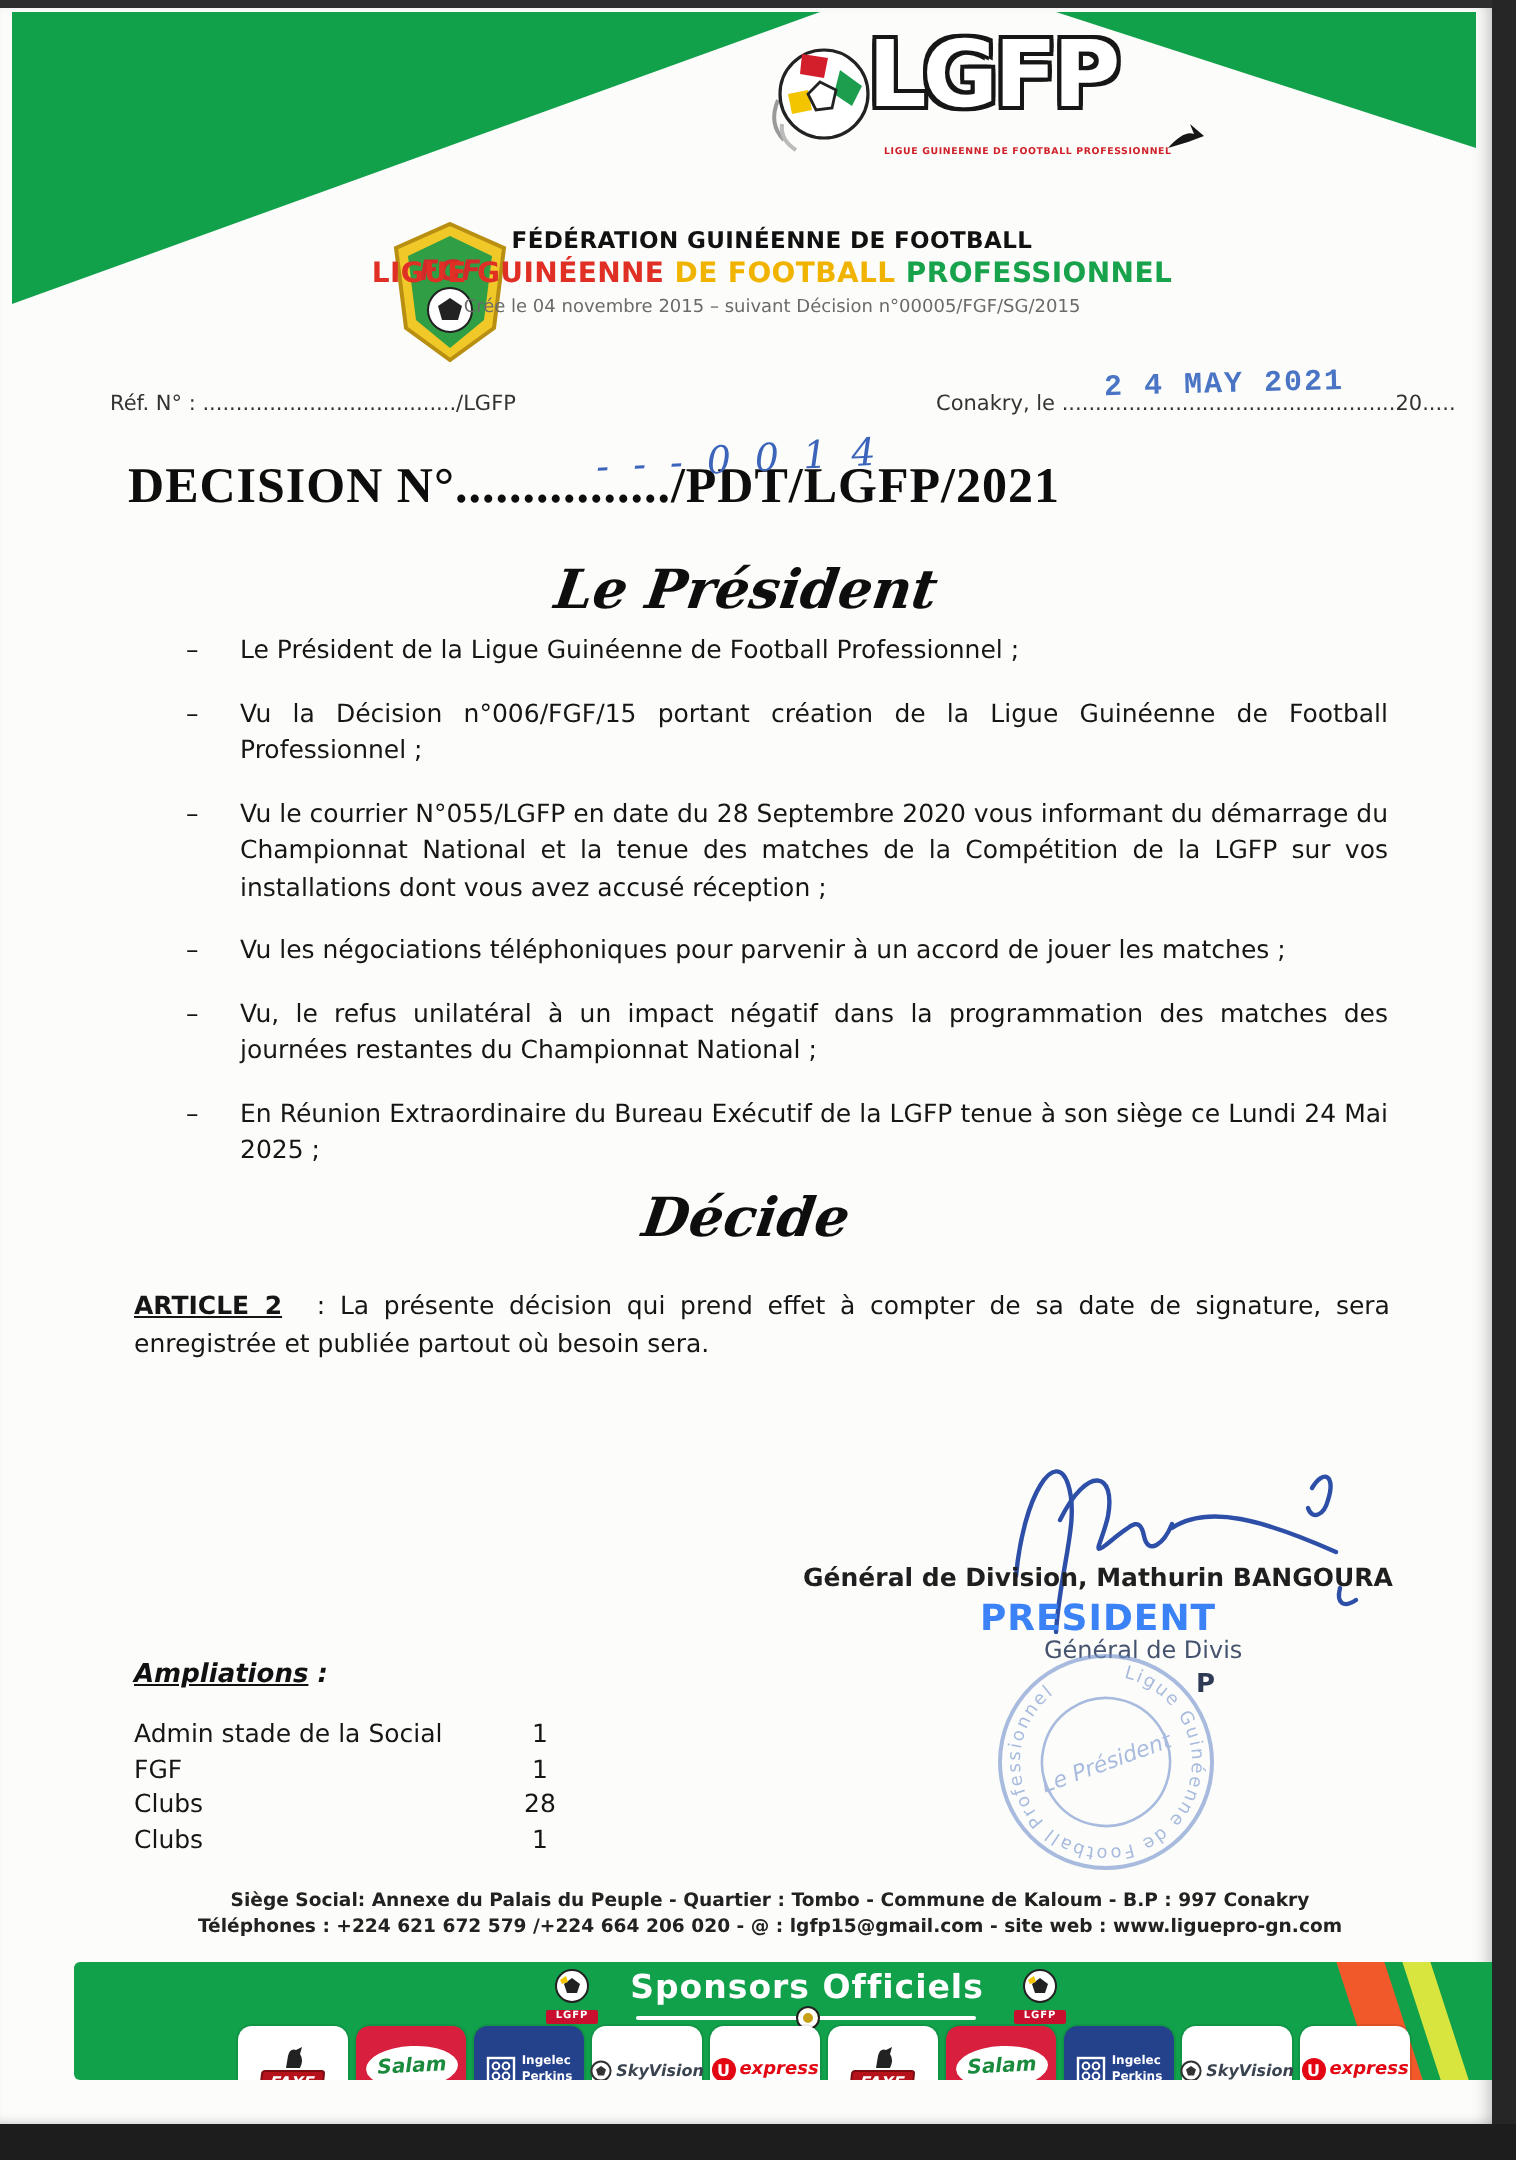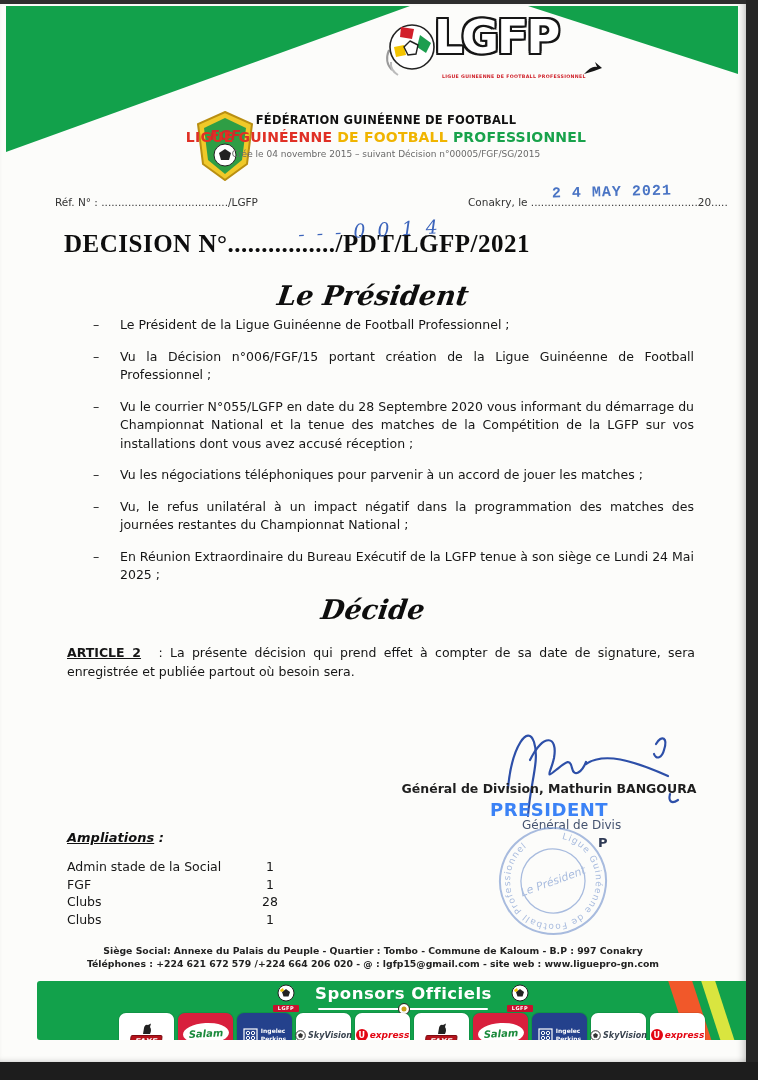--- a/index.html
+++ b/index.html
@@ -76,21 +76,21 @@
 
   
   .amp-head{position:absolute;left:67px;top:830px;font-size:13px;font-weight:bold;font-style:italic;color:#111;}
   .amp-head .u{text-decoration:underline;}
   .amp-table{position:absolute;left:67px;top:858px;width:230px;font-size:12.5px;color:#161616;}
   .amp-row{display:flex;height:17.6px;line-height:17.6px;}
   .amp-row .l{width:188px;}
   .amp-row .c{width:30px;text-align:center;}
 
   
-  .footer{position:absolute;left:0;top:945px;width:746px;text-align:center;color:#222;
+  .footer{position:absolute;left:12px;top:945px;width:746px;text-align:center;color:#222;
     font-size:9.3px;font-weight:600;line-height:12.5px;}
 
   
   .band{position:absolute;left:7px;top:981px;width:733px;height:59px;background:#12a14b;
     border-radius:3px;overflow:hidden;margin-left:30px;}
   .stripe-o{position:absolute;left:645px;top:-5px;width:24px;height:95px;background:#f1582a;
     transform:skewX(18deg);}
   .stripe-y{position:absolute;left:678px;top:-5px;width:14px;height:95px;background:#d9e53f;
     transform:skewX(18deg);}
   .band-title{position:absolute;left:0;top:3px;width:100%;text-align:center;color:#fff;

